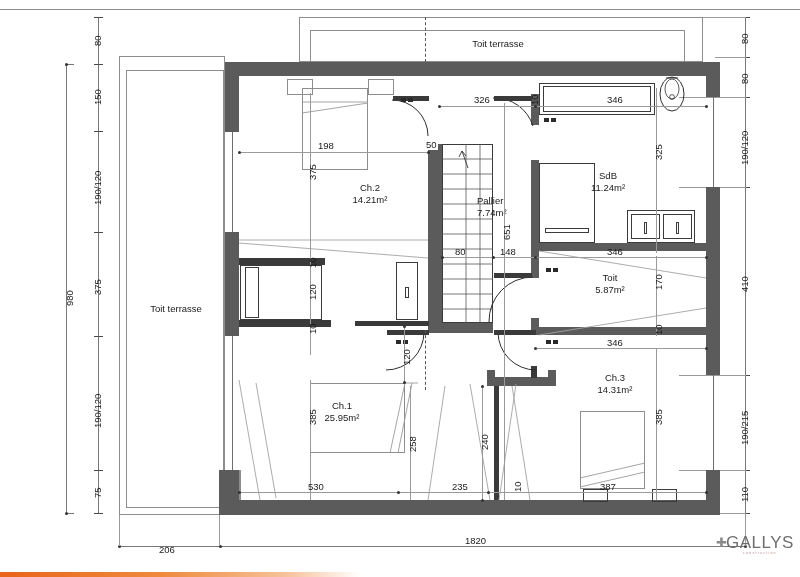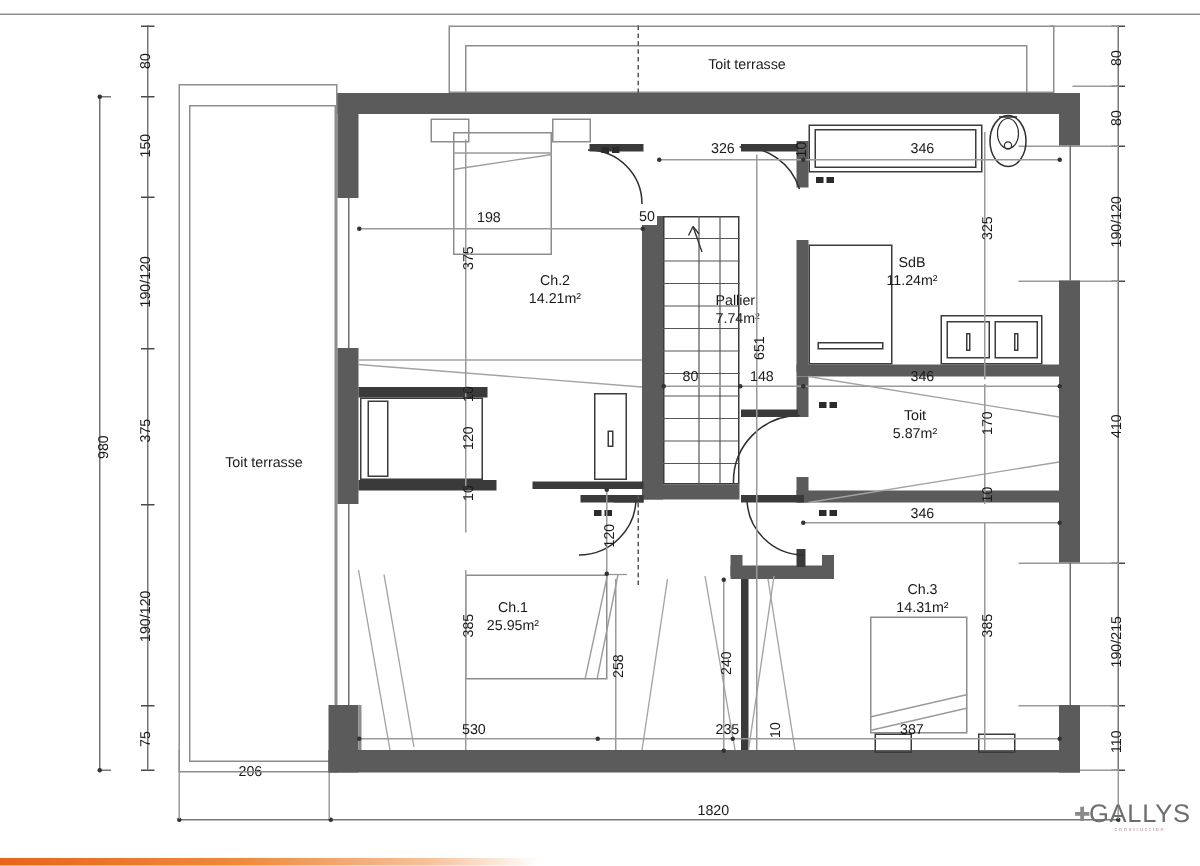--- a/index.html
+++ b/index.html
@@ -88,21 +88,21 @@
   <div class="hair" style="left:679px;top:97px;width:67px;height:1px;"></div>
   <div class="hair" style="left:679px;top:187px;width:67px;height:1px;"></div>
   <div class="hair" style="left:679px;top:375px;width:67px;height:1px;"></div>
   <div class="hair" style="left:679px;top:470px;width:67px;height:1px;"></div>
   <div class="hair" style="left:700px;top:513px;width:46px;height:1px;"></div>
 
   <div class="dimline" style="left:119px;top:546px;width:627px;height:1px;"></div>
   <div class="dot" style="left:118px;top:545px;"></div>
   <div class="dot" style="left:219px;top:545px;"></div>
   <div class="dot" style="left:744px;top:545px;"></div>
-  <div class="dim" style="left:159px;top:509px;">206</div>
+  <div class="dim" style="left:159px;top:544px;">206</div>
   <div class="dim" style="left:465px;top:535px;">1820</div>
 
   <div class="hair" style="left:119px;top:500px;width:1px;height:46px;"></div>
   <div class="hair" style="left:219px;top:500px;width:1px;height:46px;"></div>
   <div class="hair" style="left:745px;top:513px;width:1px;height:33px;"></div>
 
   <div class="outline-l" style="left:119px;top:56px;width:106px;height:459px;"></div>
   <div class="outline-l" style="left:126px;top:70px;width:98px;height:438px;"></div>
   <div class="room" style="left:133px;top:303px;width:86px;">
     <span>Toit terrasse</span>
@@ -301,21 +301,21 @@
   <div class="room" style="left:570px;top:272px;width:80px;">
     <div>Toit</div>
     <div>5.87m²</div>
   </div>
 
   <div class="room" style="left:302px;top:400px;width:80px;">
     <div>Ch.1</div>
     <div>25.95m²</div>
   </div>
 
-  <div class="room" style="left:575px;top:388px;width:80px;">
+  <div class="room" style="left:575px;top:372px;width:80px;">
     <div>Ch.3</div>
     <div>14.31m²</div>
   </div>
 
   <div class="hair" style="left:239px;top:152px;width:189px;height:1px;"></div>
   <div class="dot" style="left:238px;top:151px;"></div>
   <div class="dot" style="left:427px;top:151px;"></div>
   <div class="dim" style="left:318px;top:140px;">198</div>
 
   <div class="hair" style="left:310px;top:93px;width:1px;height:262px;"></div>
@@ -380,21 +380,21 @@
 
   <div class="hair" style="left:656px;top:348px;width:1px;height:152px;"></div>
   <div class="dim v" style="left:653px;top:425px;transform:rotate(-90deg);">385</div>
 
   <div class="hair" style="left:239px;top:492px;width:467px;height:1px;"></div>
   <div class="dot" style="left:238px;top:491px;"></div>
   <div class="dot" style="left:397px;top:491px;"></div>
   <div class="dot" style="left:487px;top:491px;"></div>
   <div class="dot" style="left:705px;top:491px;"></div>
   <div class="dim" style="left:308px;top:481px;">530</div>
-  <div class="dim" style="left:477px;top:481px;">235</div>
+  <div class="dim" style="left:452px;top:481px;">235</div>
   <div class="dim v" style="left:512px;top:492px;transform:rotate(-90deg);">10</div>
   <div class="dim" style="left:600px;top:481px;">387</div>
 
   <div class="dashv" style="left:425px;top:330px;height:60px;"></div>
   <div class="dashv" style="left:425px;top:150px;height:0px;"></div>
 
   <div class="logomark" style="left:716px;top:535px;">✚</div>
   <div class="logo" style="left:726px;top:533px;">
     <span>GALLYS</span>
     <span class="sub">construction</span>

